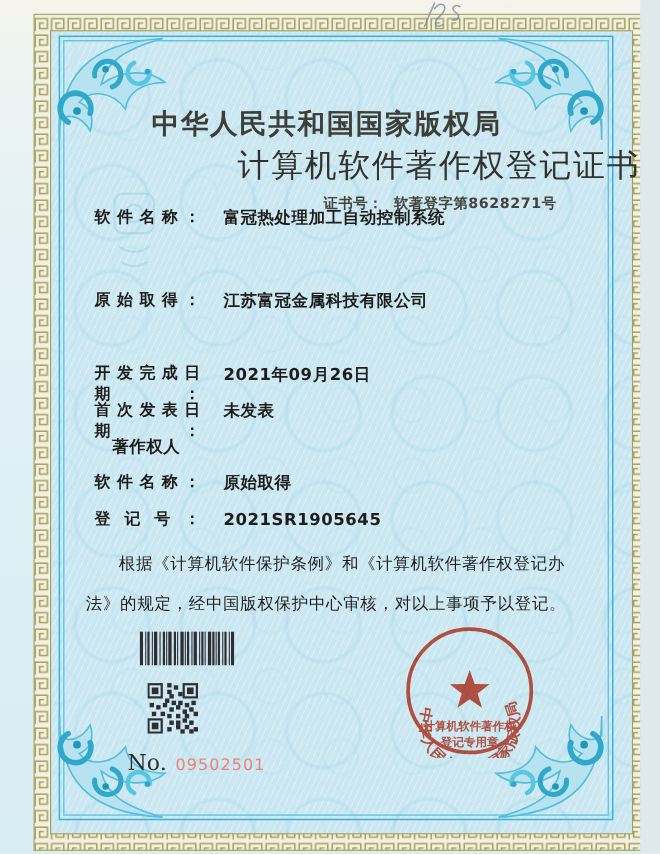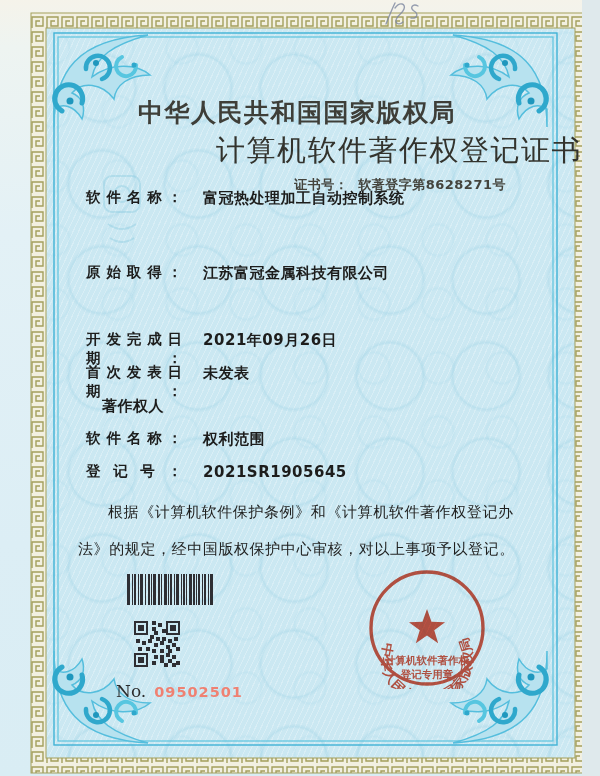--- a/index.html
+++ b/index.html
@@ -53,22 +53,22 @@
   .statement{
     position:absolute;left:78px;top:494px;width:452px;
     font-size:15px;font-weight:400;line-height:37px;letter-spacing:.6px;
     text-indent:2em;color:#1f1f1e;
   }
 
   .barcode-svg{position:absolute;left:127px;top:574px;width:86px;height:31px;}
   .qr-svg{position:absolute;left:134px;top:621px;width:46px;height:46px;}
 
   .serial{position:absolute;left:116px;top:681px;}
-  .serial .no{font-family:"DejaVu Serif",serif;font-size:17px;color:#2c2c2c;}
-  .serial .num{font-size:14.5px;font-weight:700;color:#ef8172;letter-spacing:1px;margin-left:8px;}
+  .serial .no{font-family:"DejaVu Serif",serif;font-size:20px;color:#2c2c2c;}
+  .serial .num{font-size:14.5px;font-weight:400;color:#ef8172;letter-spacing:1px;margin-left:8px;}
 
   .seal-svg{position:absolute;left:366px;top:567px;width:122px;height:122px;mix-blend-mode:multiply;opacity:.93;}
   .issue-date{
     position:absolute;left:364px;top:687px;width:130px;
     font-size:15.5px;font-weight:700;color:#1c1c1b;letter-spacing:.5px;
   }
 </style>
 </head>
 <body>
 
@@ -151,21 +151,21 @@
     <span class="lbl">首次发表日期：</span>
     <div class="val"><div>未发表</div></div>
   </div>
 
   <div class="row" style="top:396px">
     <div class="val"><div>著作权人</div></div>
   </div>
 
   <div class="row" style="top:429px">
     <span class="lbl">软件名称：</span>
-    <div class="val"><div>权利范围</div></div>
+    <div class="val"><div>原始取得</div></div>
   </div>
 
   <div class="row" style="top:462px">
     <span class="lbl">登记号：</span>
     <div class="val"><div>2021SR1905645</div></div>
   </div>
 
   <div class="statement">根据《计算机软件保护条例》和《计算机软件著作权登记办法》的规定，经中国版权保护中心审核，对以上事项予以登记。</div>
 
   <svg class="barcode-svg" viewBox="0 0 86 31">

